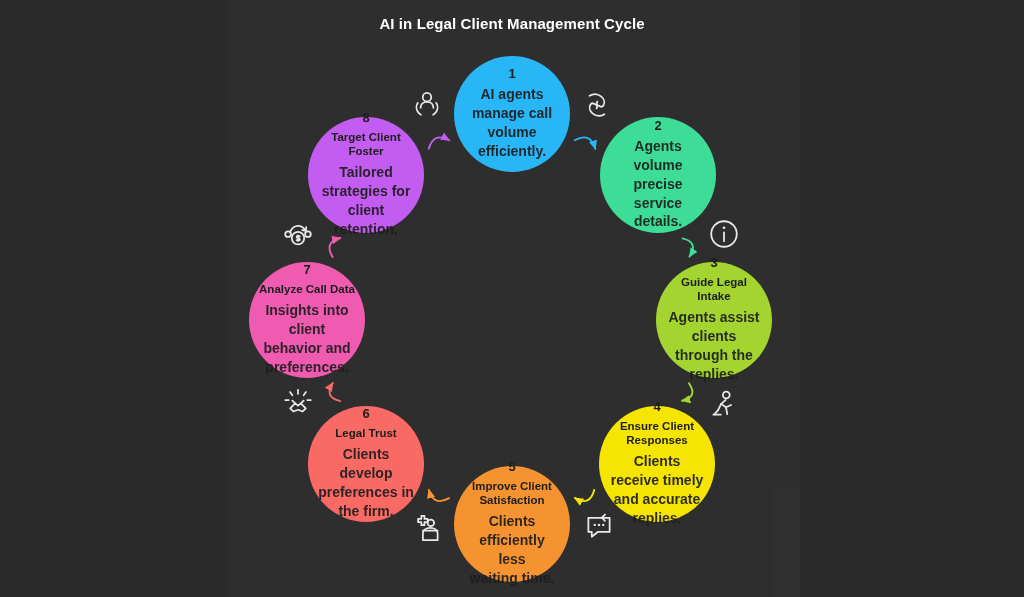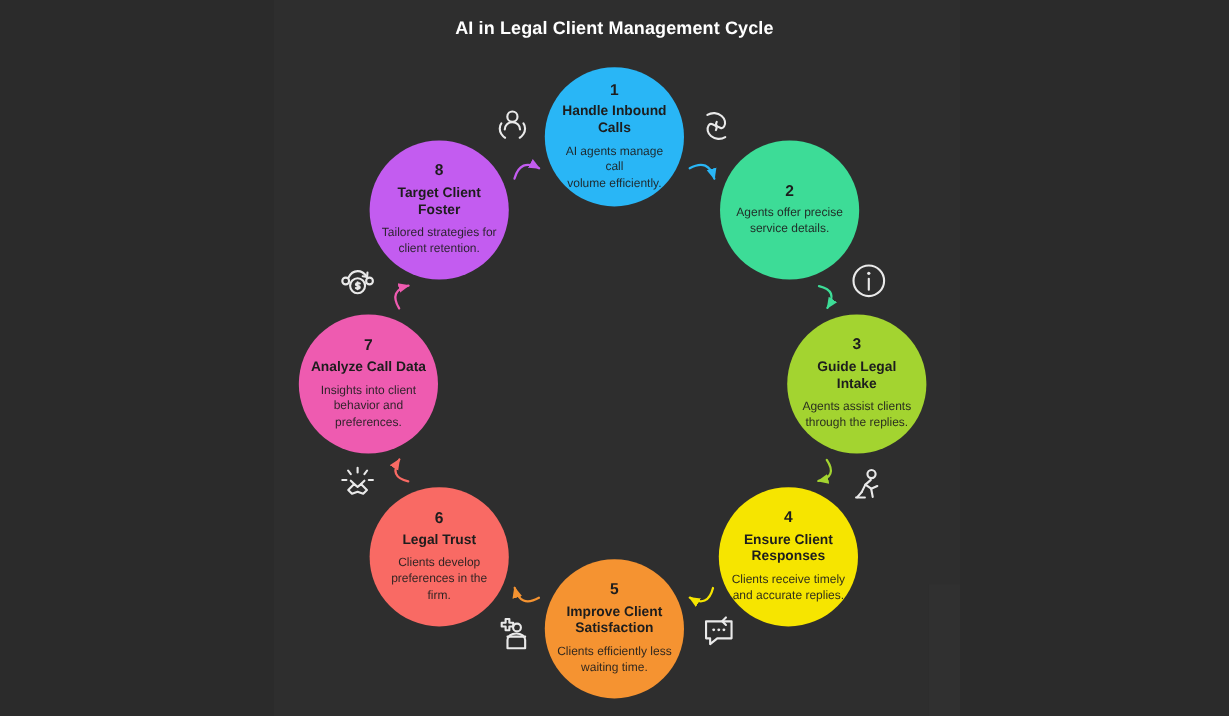--- a/index.html
+++ b/index.html
@@ -49,22 +49,22 @@
     margin-bottom: 4px;
   }
   .node .ttl {
     font-size: 11.5px;
     font-weight: bold;
     line-height: 1.25;
     margin-bottom: 5px;
     white-space: pre-line;
   }
   .node .desc {
-    font-size: 10px;
-    font-weight: normal;
+    font-size: 14px;
+    font-weight: bold;
     line-height: 1.35;
     white-space: pre-line;
     opacity: .92;
   }
 
   
   #arrows { position: absolute; left: 0; top: 0; width: 1024px; height: 597px; pointer-events: none; }
 
   
   .ic {
@@ -118,28 +118,26 @@
       <path d="M 594.1668553953115 489.9999219053884 Q 589.8846153846154 506.9230769230769 574.8331446046886 498.00007809461164" stroke="#f6e500" stroke-width="1.9" fill="none" stroke-linecap="round" marker-end="url(#mk3)"></path>
       <path d="M 449.1040606934836 498.1523537096508 Q 433.583791171557 506.9098676184807 428.8959393065164 489.8476462903492" stroke="#f59331" stroke-width="1.9" fill="none" stroke-linecap="round" marker-end="url(#mk4)"></path>
       <path d="M 340.2189409580049 401.07673725343574 Q 323.54763934275354 397.3137889875883 332.7810590419951 382.92326274656426" stroke="#f96a64" stroke-width="1.9" fill="none" stroke-linecap="round" marker-end="url(#mk5)"></path>
       <path d="M 332.6285897852408 257.01448273118774 Q 323.5606228175876 242.1546732437328 340.3714102147591 237.98551726881226" stroke="#ee5bb0" stroke-width="1.9" fill="none" stroke-linecap="round" marker-end="url(#mk6)"></path>
       <path d="M 428.7437719955705 148.78513635801505 Q 433.623230452425 131.5736567726108 449.2562280044295 140.21486364198495" stroke="#c35cf0" stroke-width="1.9" fill="none" stroke-linecap="round" marker-end="url(#mk7)"></path>
     </svg>
 
   <div id="nodes">
       <div class="node" style="left: 454px; top: 56px; width: 116px; height: 116px; background: rgb(41, 182, 246);">
         <div class="num">1</div>
-        <div class="ttl">Handle Inbound
-Calls</div>
         <div class="desc">AI agents manage call
 volume efficiently.</div>
       </div>
       <div class="node" style="left: 600px; top: 117px; width: 116px; height: 116px; background: rgb(61, 220, 151);">
         <div class="num">2</div>
-        <div class="desc">Agents offer precise
+        <div class="desc">Agents volume precise
 service details.</div>
       </div>
       <div class="node" style="left: 656px; top: 262px; width: 116px; height: 116px; background: rgb(163, 212, 48);">
         <div class="num">3</div>
         <div class="ttl">Guide Legal
 Intake</div>
         <div class="desc">Agents assist clients
 through the replies.</div>
       </div>
       <div class="node" style="left: 599px; top: 406px; width: 116px; height: 116px; background: rgb(246, 229, 0);">

